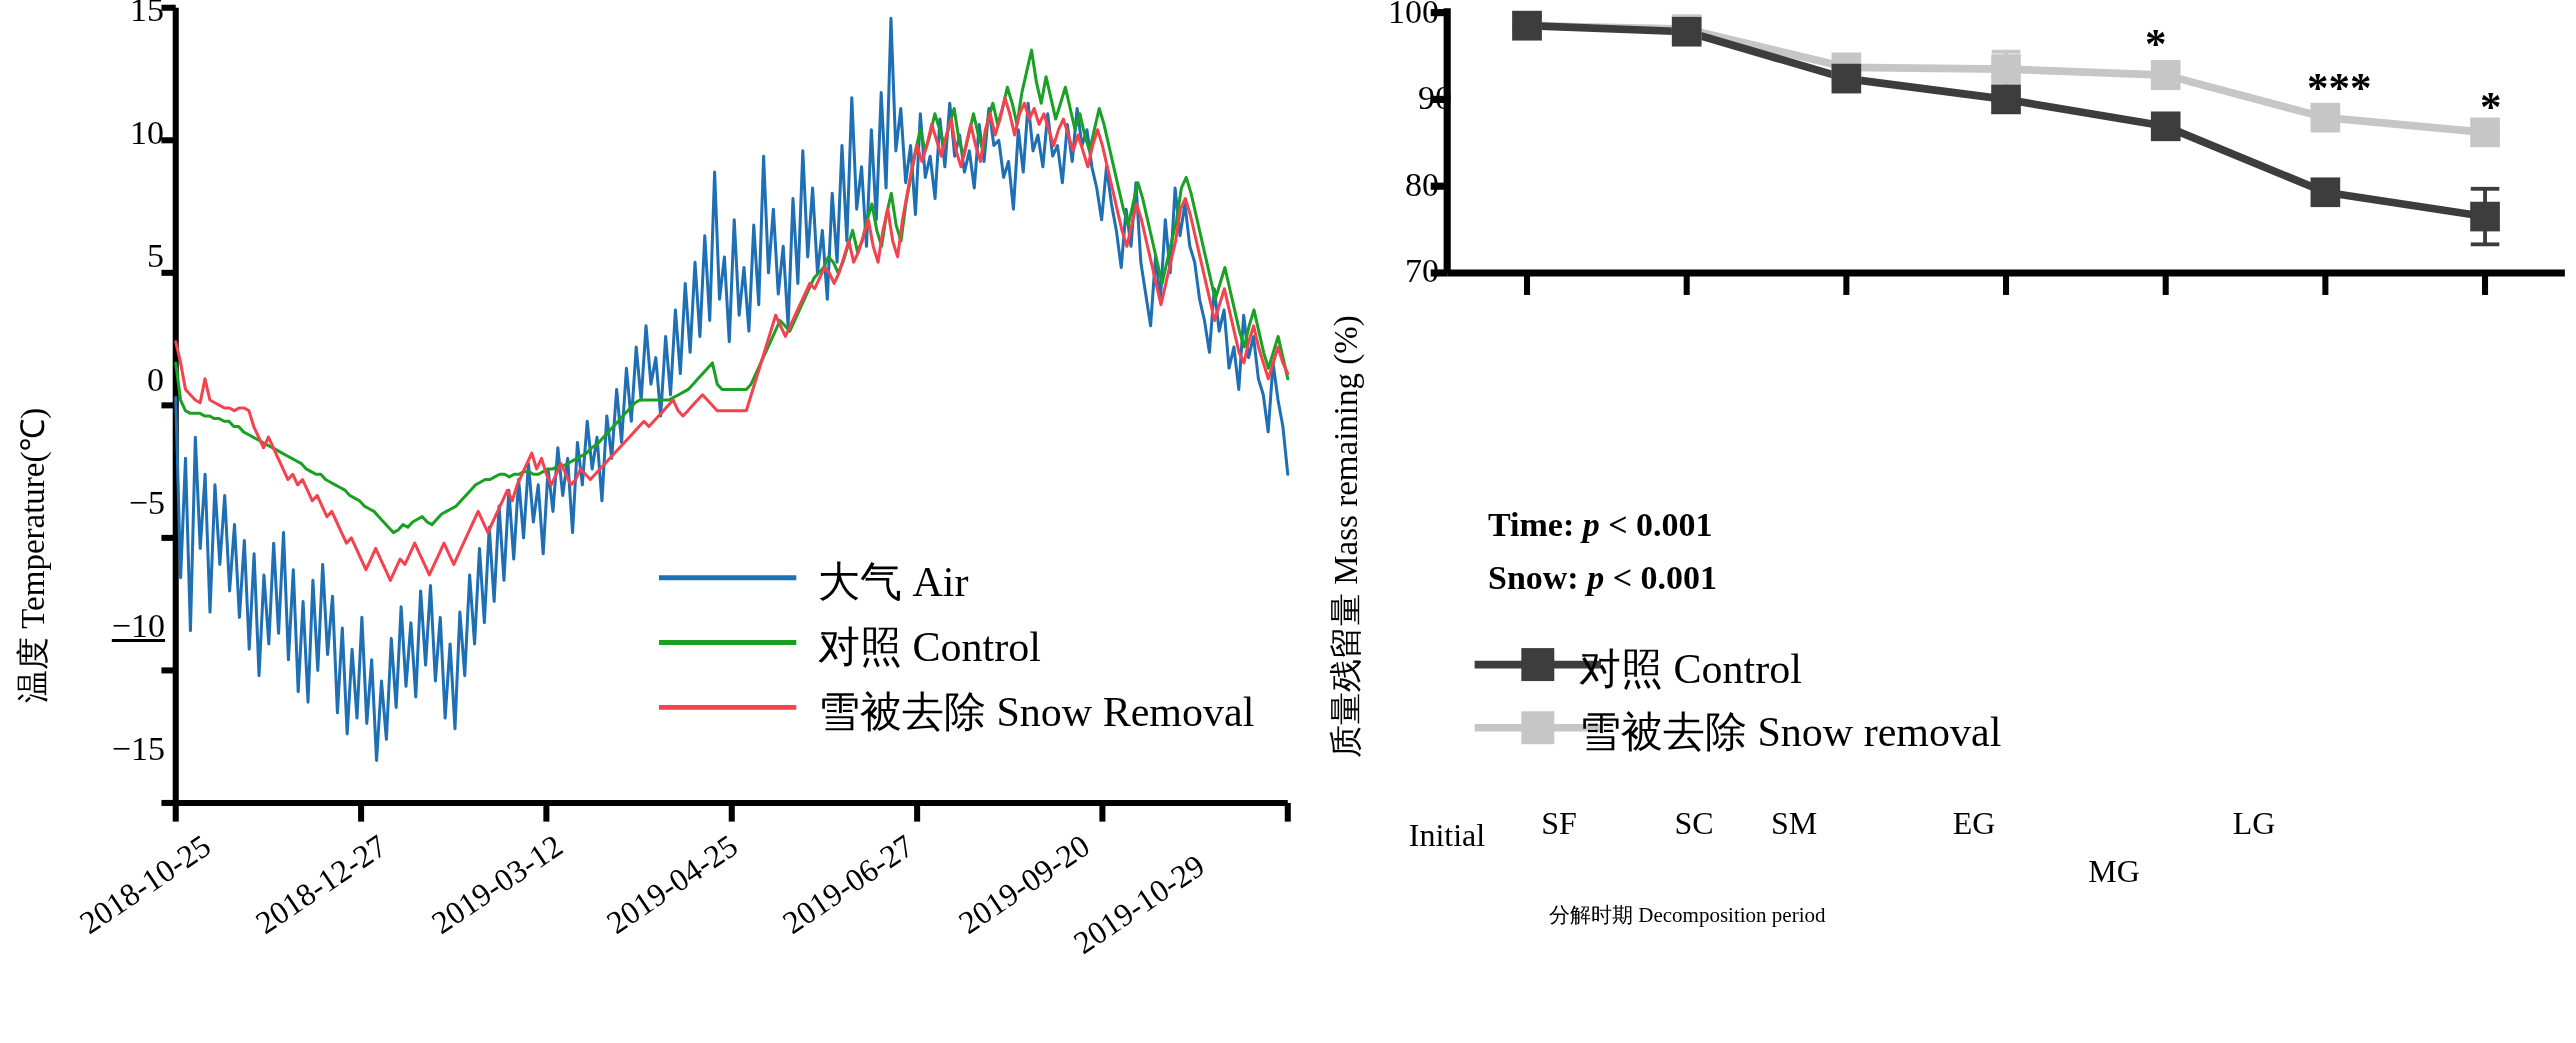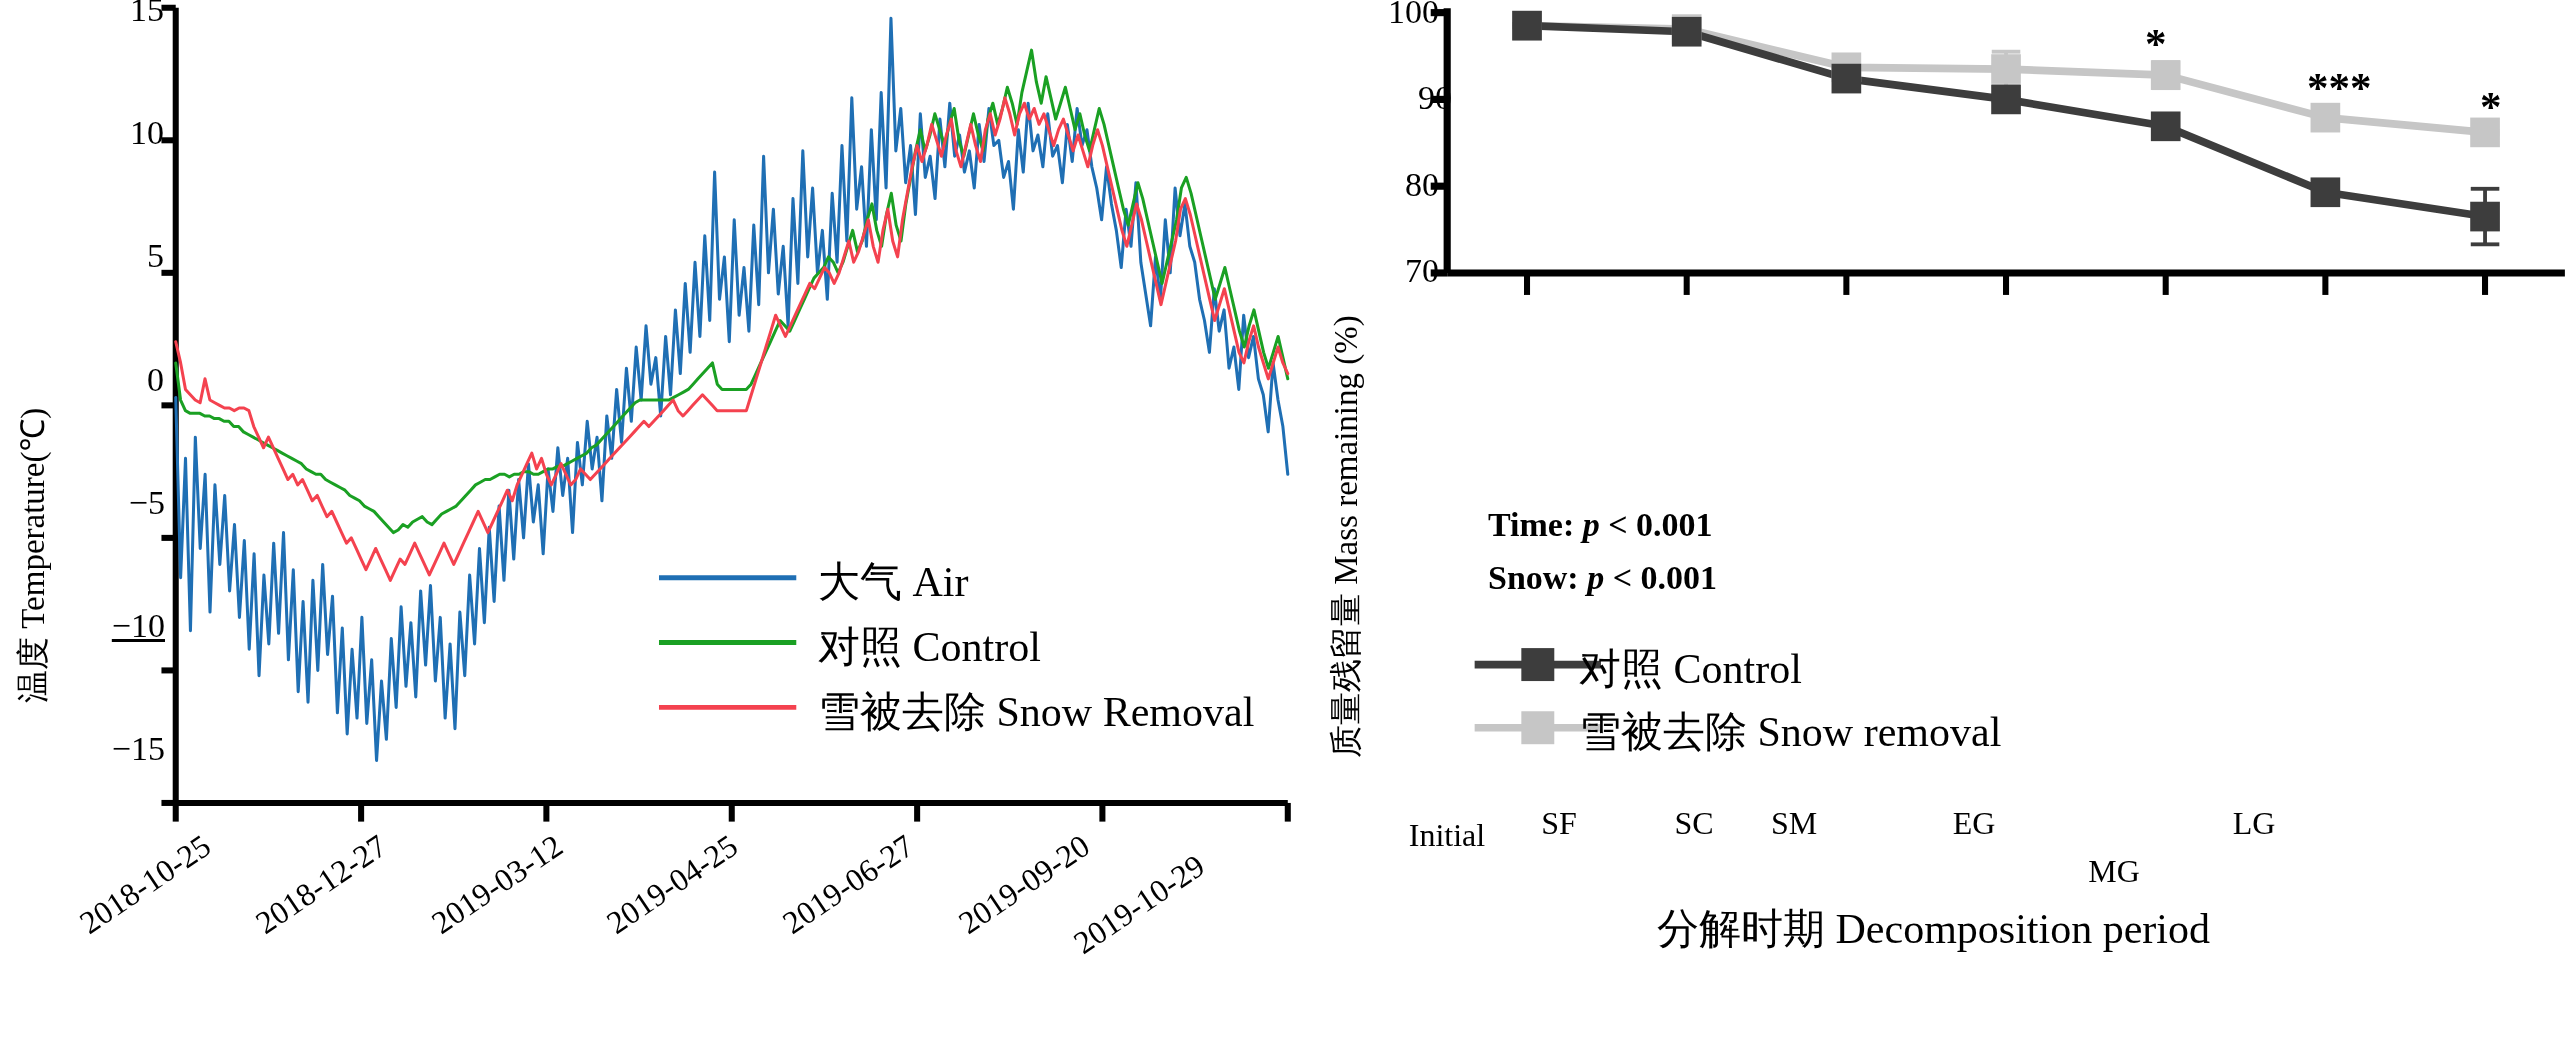--- a/index.html
+++ b/index.html
@@ -14,22 +14,22 @@
     position:absolute;
     transform-origin:0 0;
     transform:rotate(-90deg);
     white-space:nowrap;
     font-size:33px;
     letter-spacing:0px;
   }
   .xlabel{
     position:absolute;
     white-space:nowrap;
-    font-size:42px;
-    text-align:center;
+    font-size:21px;
+    text-align:left;
   }
   .ytick{
     position:absolute;
     right:0;
     font-size:34px;
     text-align:right;
     white-space:nowrap;
     line-height:1;
   }
   .xtick{

